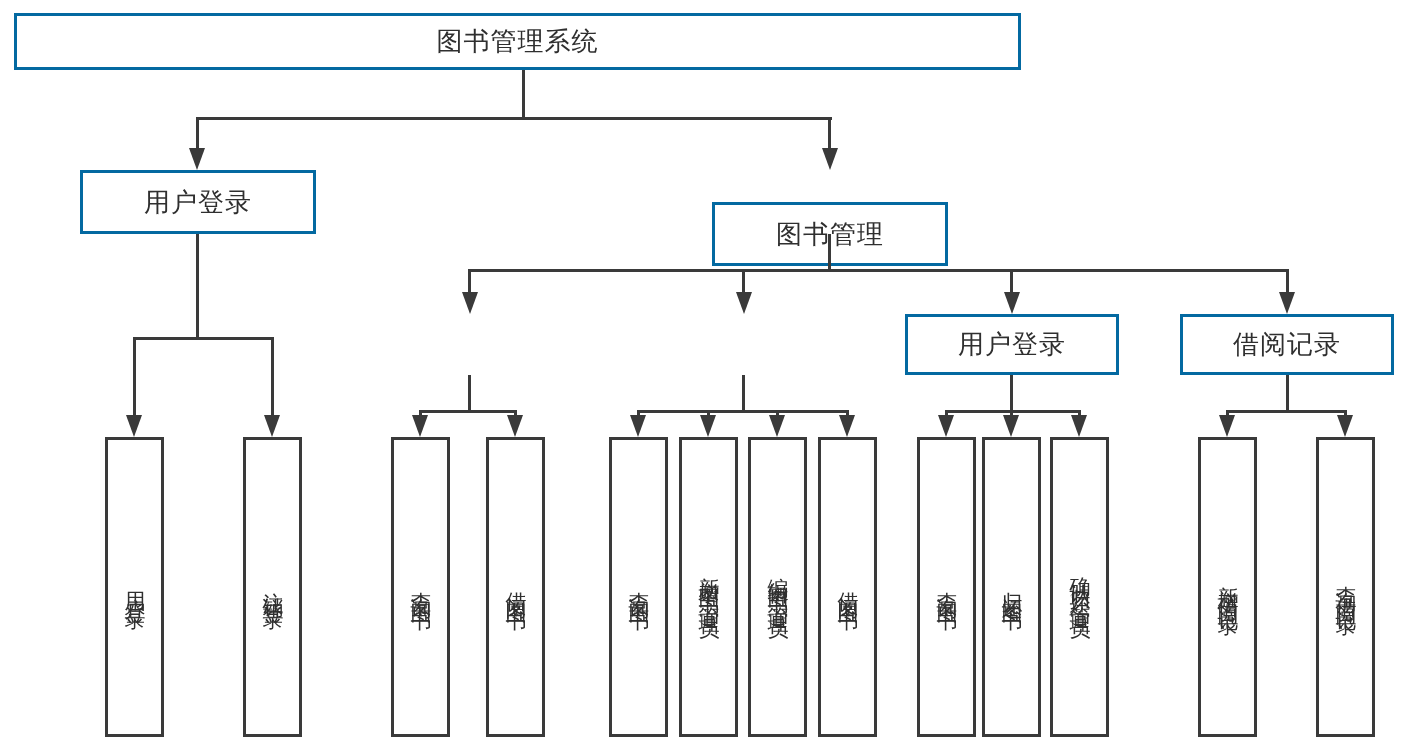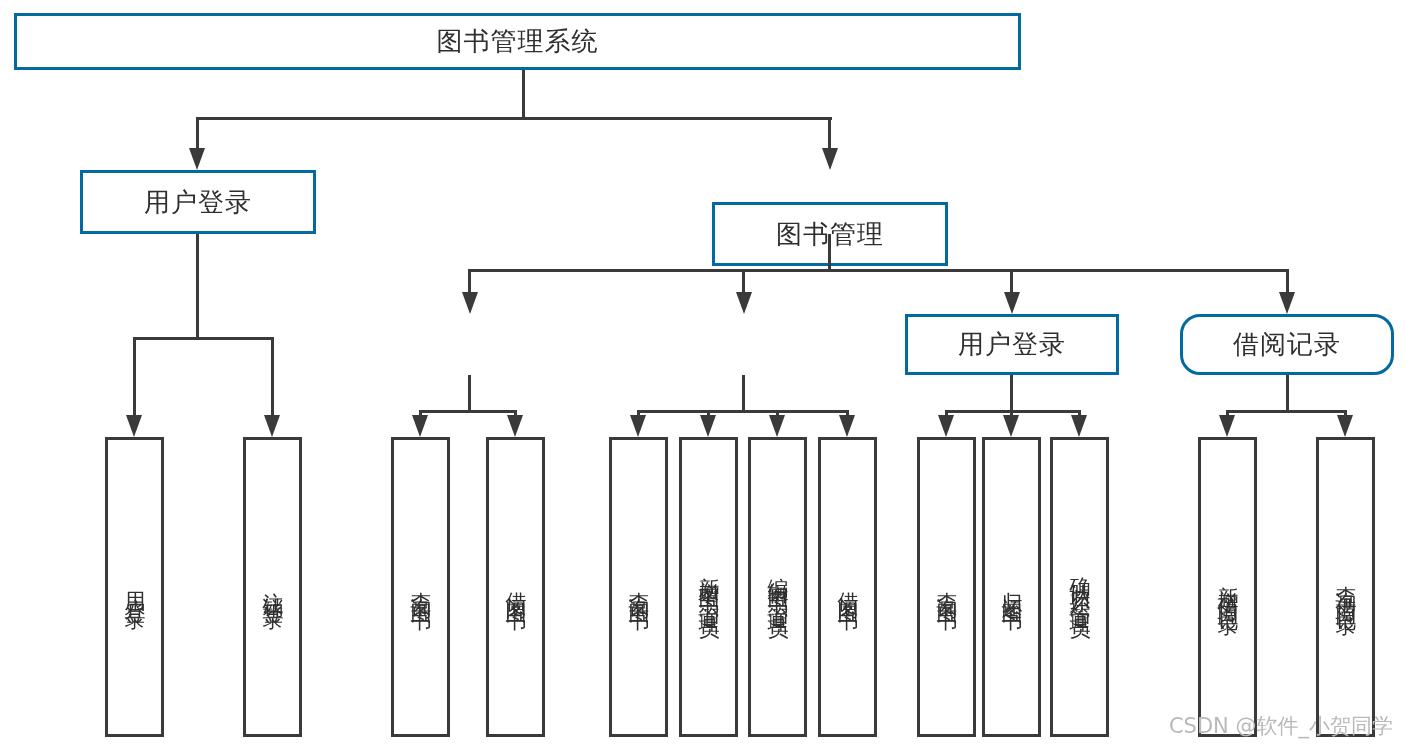--- a/index.html
+++ b/index.html
@@ -106,21 +106,21 @@
   <div class="vline" style="left:742px; top:269px; height:26px;"></div>
   <div class="arrow" style="left:736px; top:292px;"></div>
   <div class="vline" style="left:1010px; top:269px; height:26px;"></div>
   <div class="arrow" style="left:1004px; top:292px;"></div>
   <div class="vline" style="left:1286px; top:269px; height:26px;"></div>
   <div class="arrow" style="left:1279px; top:292px;"></div>
 
   <div class="box" style="left:905px; top:314px; width:214px; height:61px;">
     <span>用户登录</span>
   </div>
-  <div class="box" style="left:1180px; top:314px; width:214px; height:61px;border-radius:20px;">
+  <div class="box" style="left:1180px; top:314px; width:214px; height:61px;">
     <span>借阅记录</span>
   </div>
 
   <div class="vline" style="left:468px; top:375px; height:38px;"></div>
   <div class="hline" style="left:419px; top:410px; width:98px;"></div>
   <div class="vline" style="left:419px; top:410px; height:8px;"></div>
   <div class="arrow" style="left:412px; top:415px;"></div>
   <div class="vline" style="left:514px; top:410px; height:8px;"></div>
   <div class="arrow" style="left:507px; top:415px;"></div>
 
@@ -188,15 +188,14 @@
     <span>确认归还（管理员）</span>
   </div>
 
   <div class="vbox" style="left:1198px; top:437px; width:59px; height:300px;">
     <span>新增借阅记录</span>
   </div>
   <div class="vbox" style="left:1316px; top:437px; width:59px; height:300px;">
     <span>查询借阅记录</span>
   </div>
 
-  <div id="watermark">CSDN @软件_小贺同学</div>
 
 </div>
 
 </body></html>

